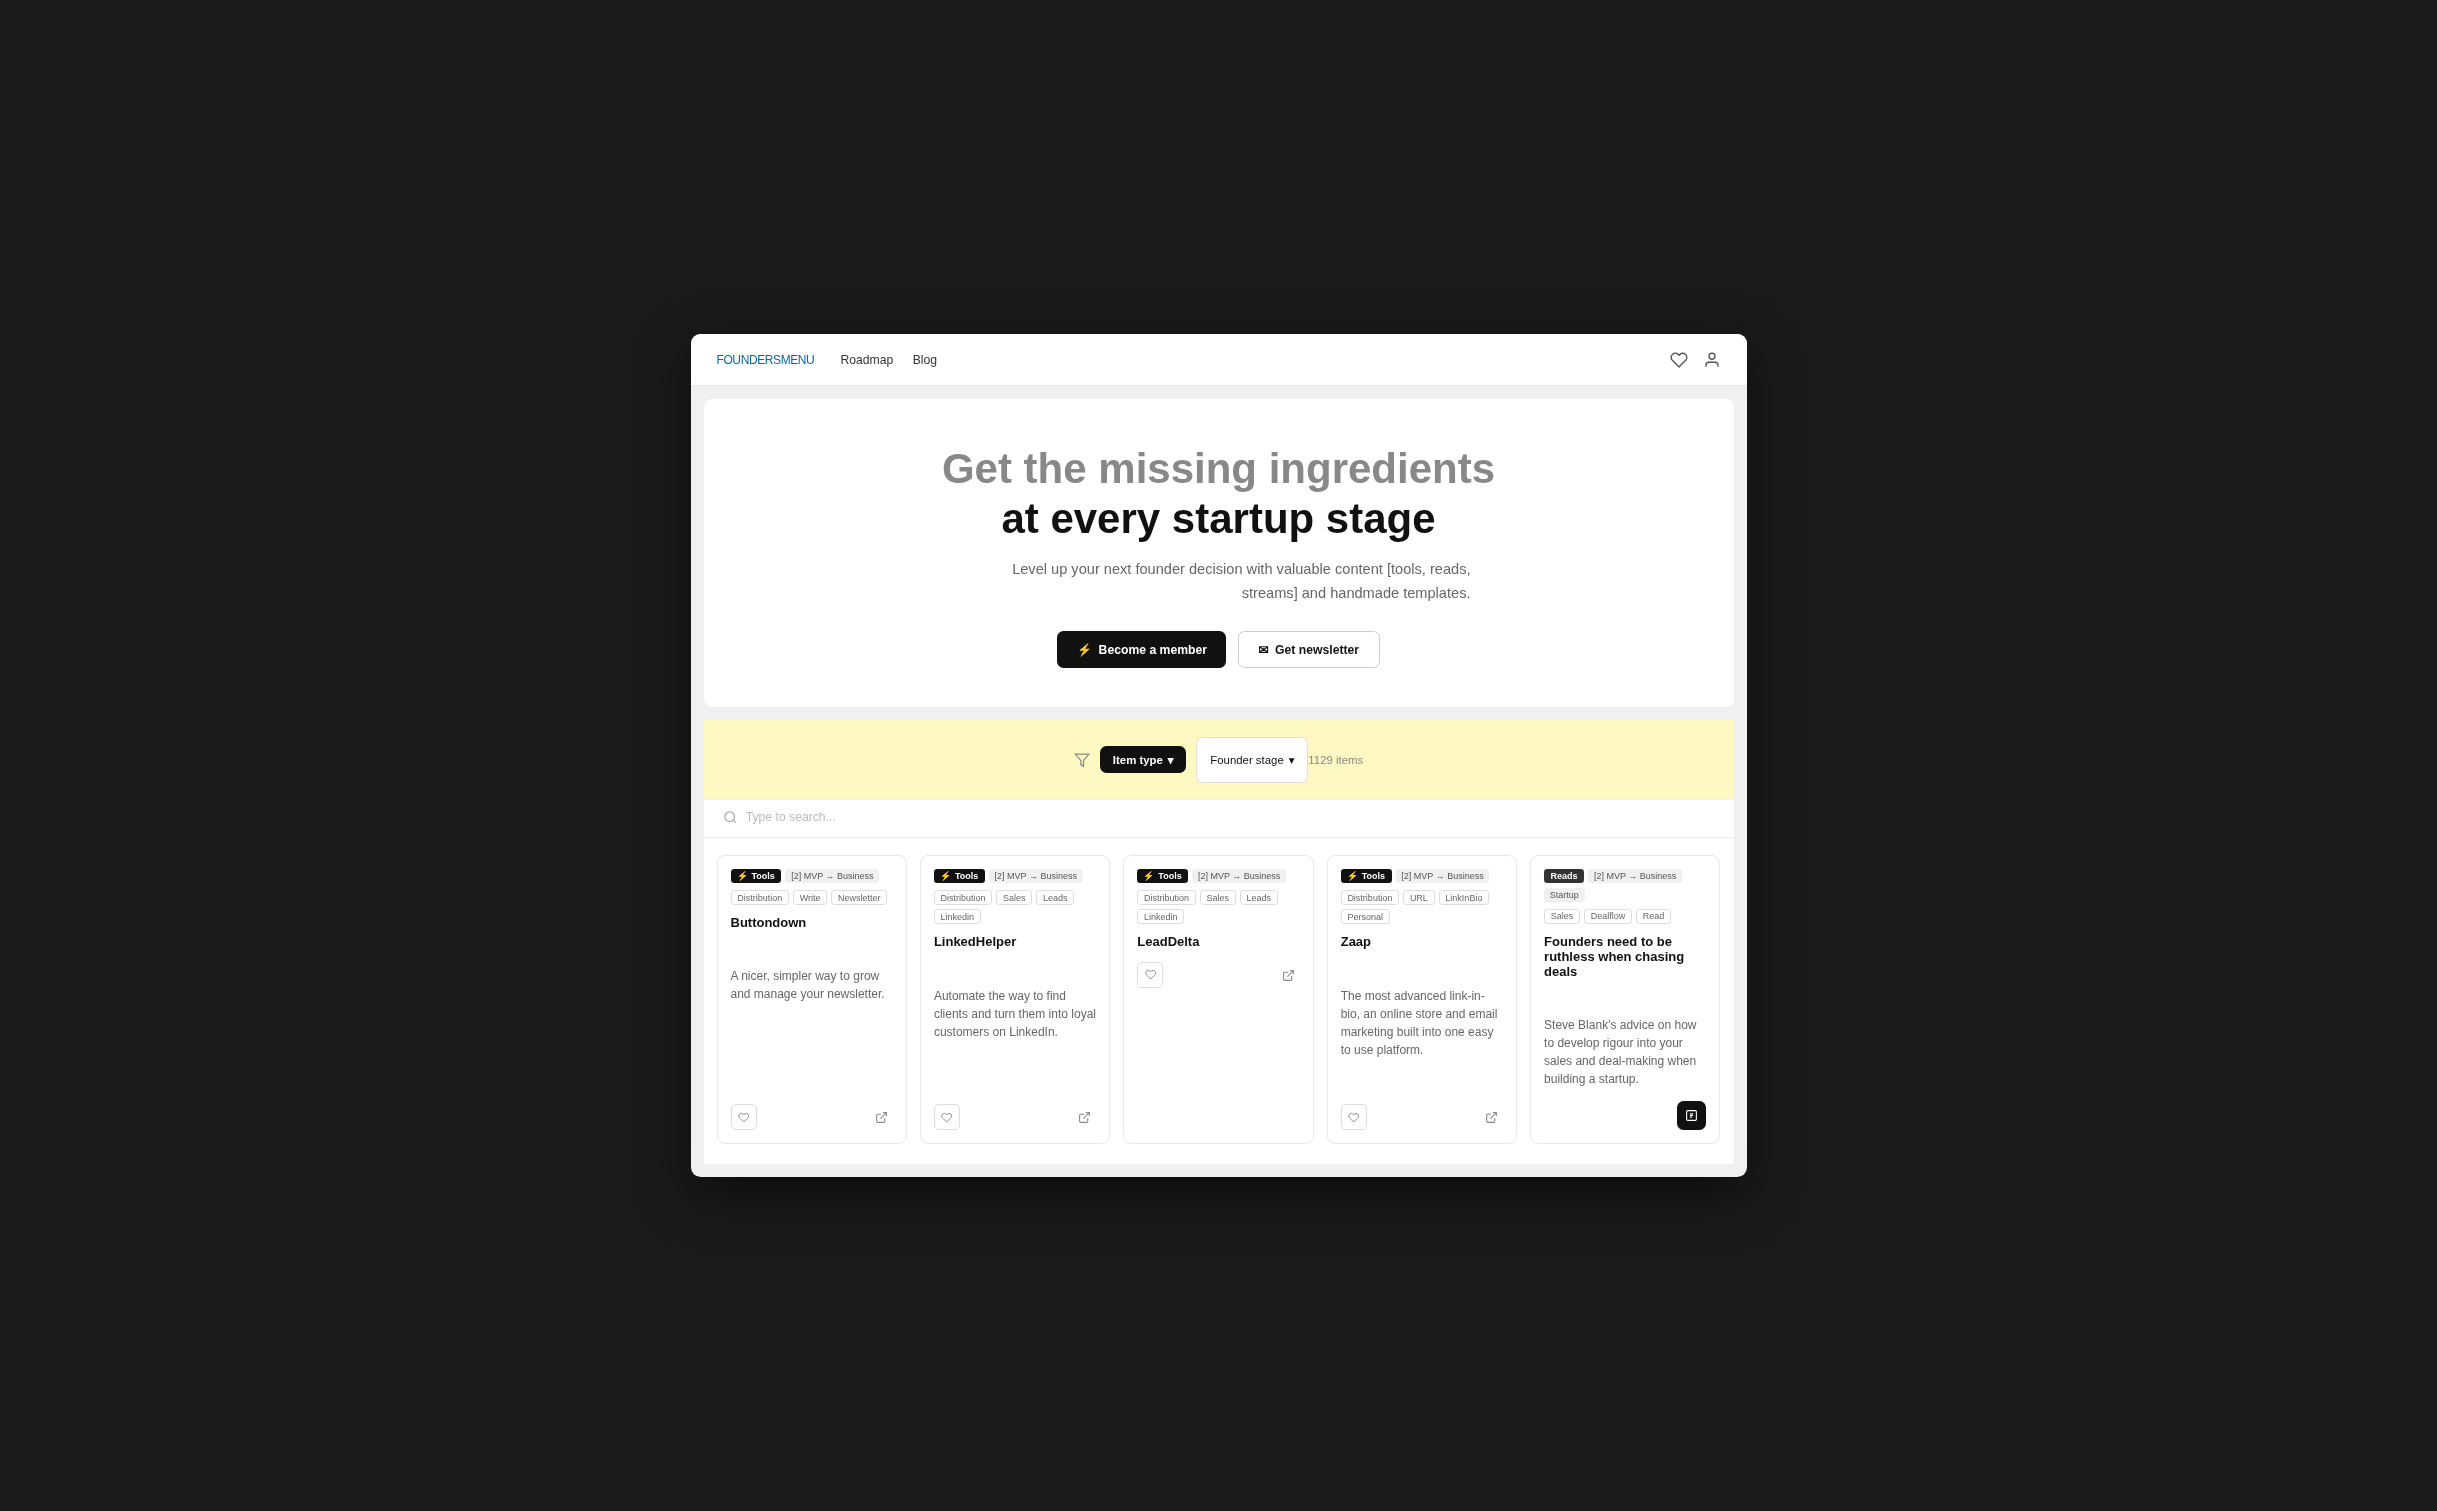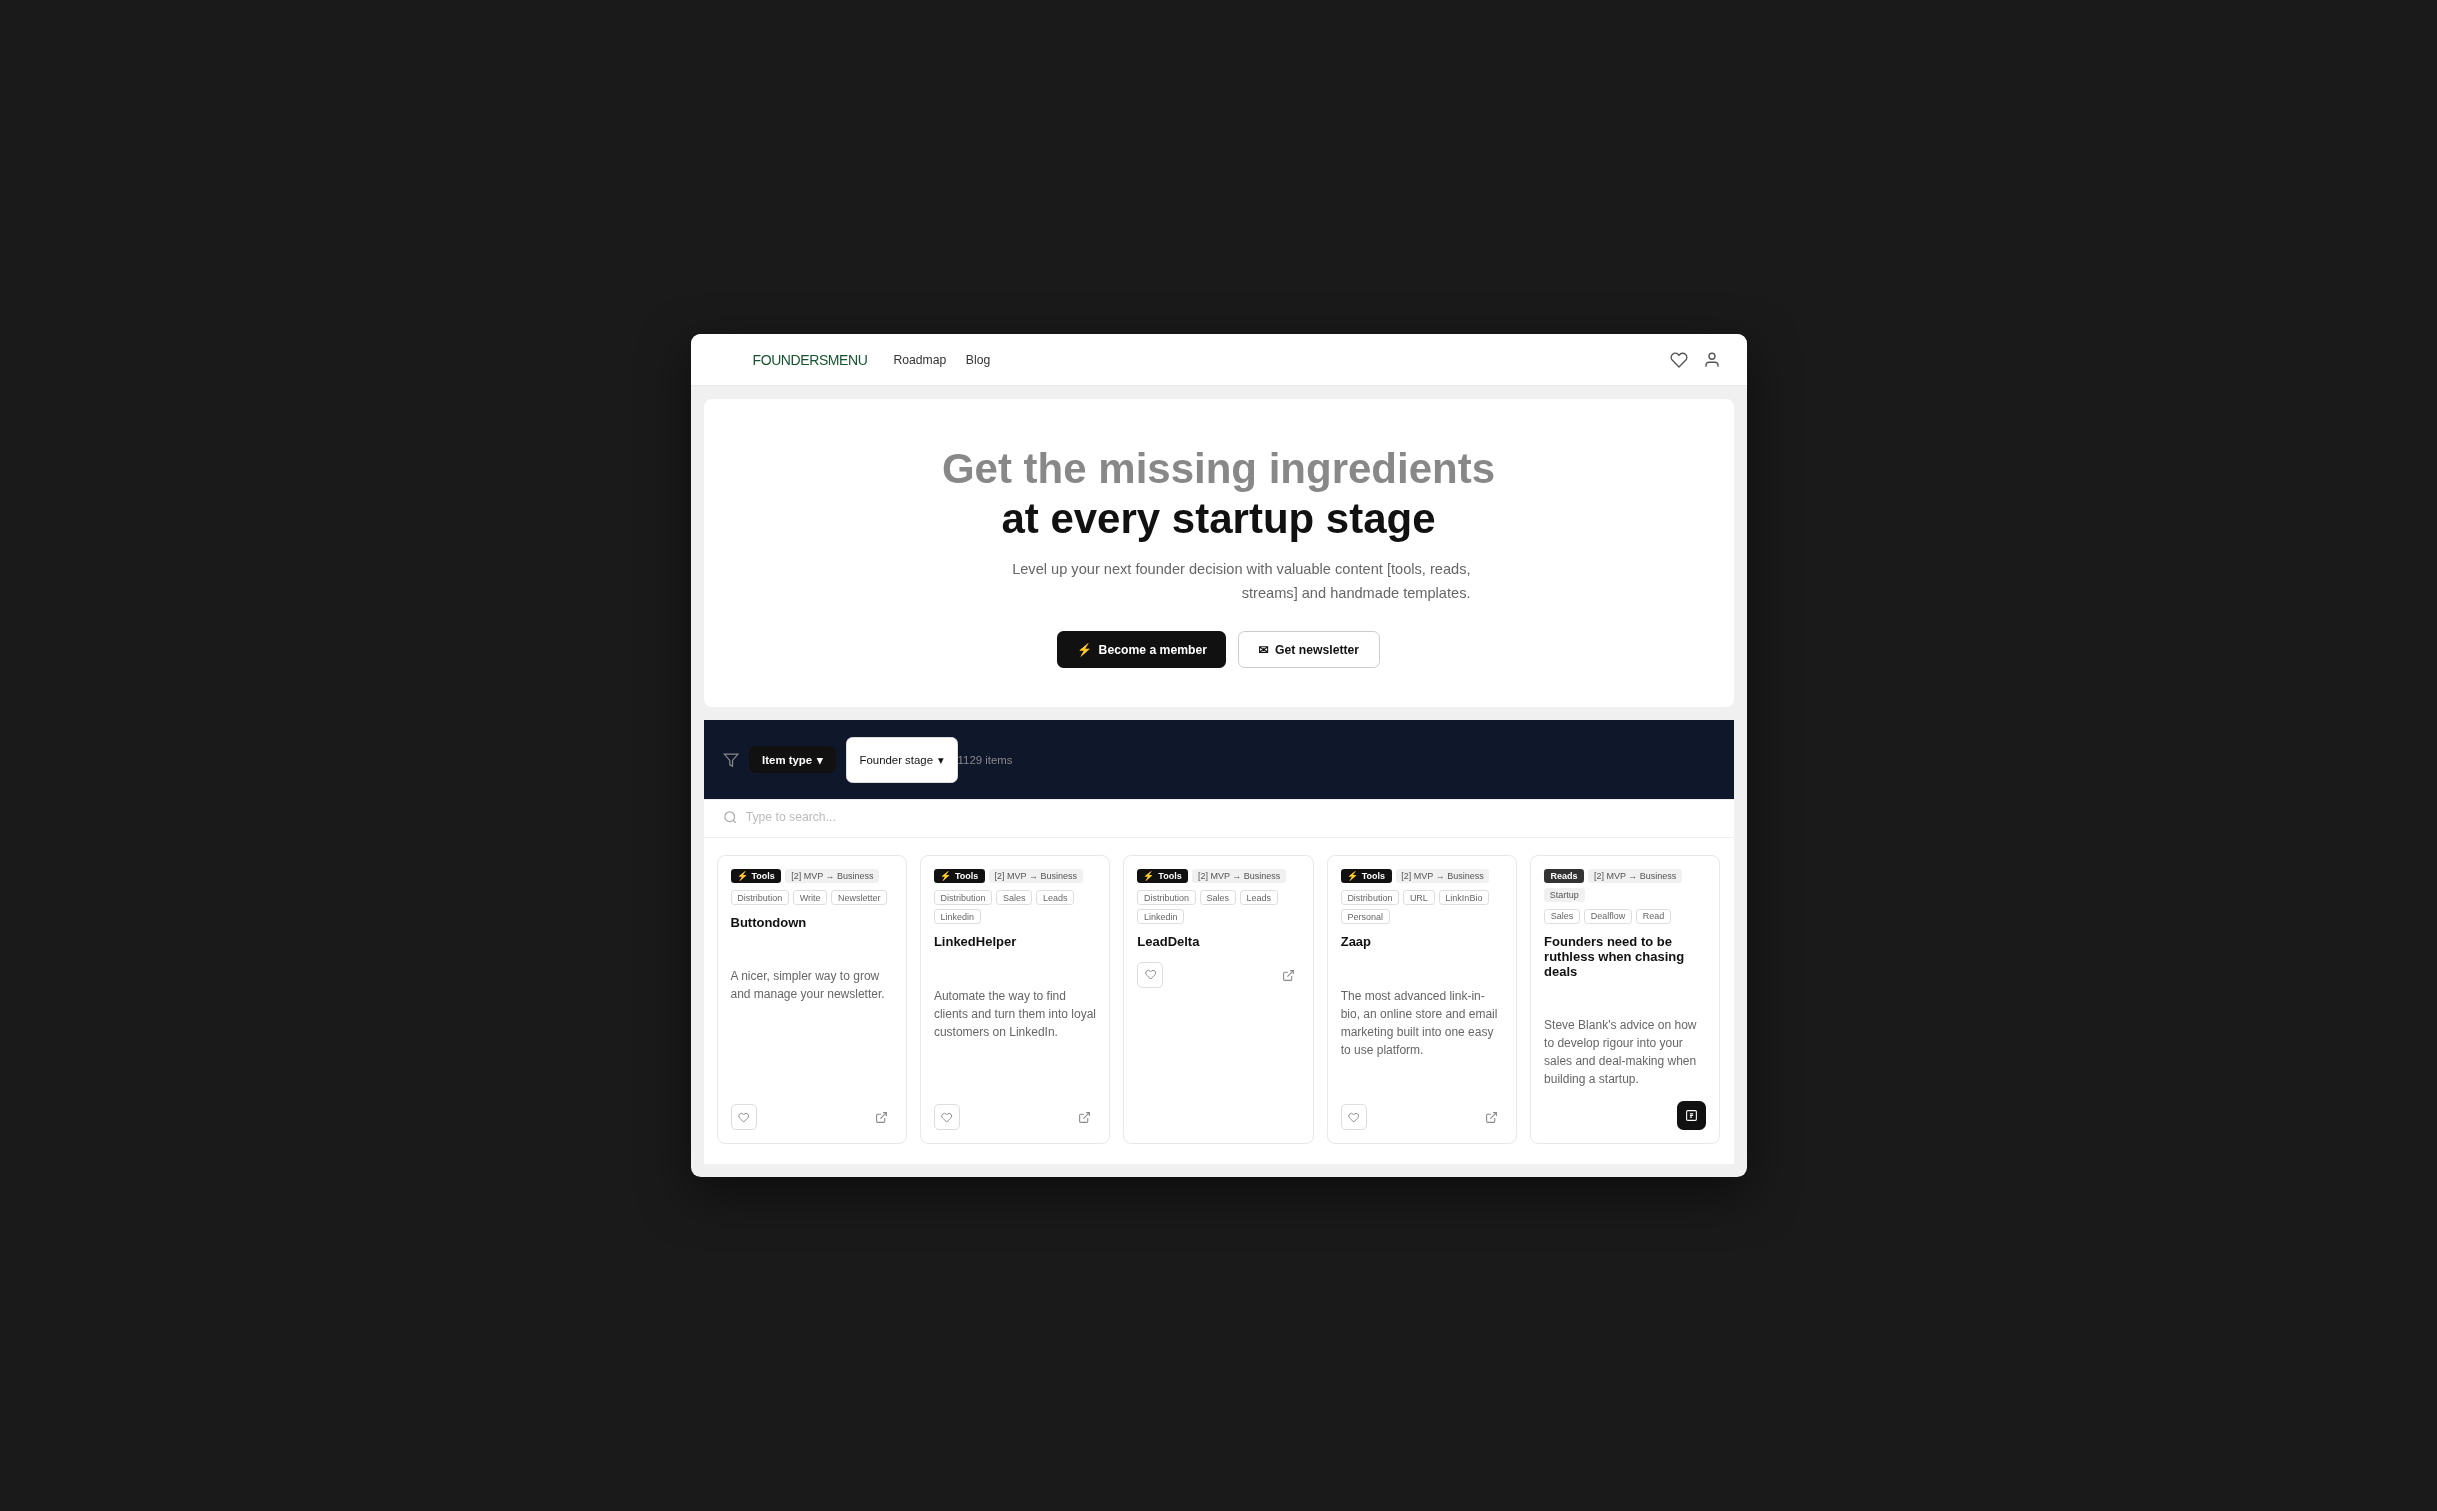--- a/index.html
+++ b/index.html
@@ -28,25 +28,24 @@
       display: flex;
       align-items: center;
       justify-content: space-between;
     }
     .nav-left {
       display: flex;
       align-items: center;
       gap: 26px;
     }
     .logo {
-      font-size: 14px;
+      font-size: 12px;
       font-weight: 900;
       letter-spacing: -0.4px;
-      color: #14532d;
-      margin-left: 36px;
+      color: #0369a1;
     }
     .logo span {
       font-weight: 400;
     }
     .nav-links {
       display: flex;
       gap: 19.5px;
     }
     .nav-link {
       font-size: 12.2px;
@@ -122,26 +121,26 @@
       padding: 10.6px 19.5px;
       font-size: 12.2px;
       font-weight: 600;
       cursor: pointer;
       display: flex;
       align-items: center;
       gap: 6.5px;
     }
     
     .filter-section {
-      background: #0f172a;
+      background: #fef9c3;
       margin: 0 13px;
       padding: 16.3px 19.5px;
       display: flex;
       align-items: center;
-      justify-content: flex-start;
+      justify-content: center;
       border-bottom: 0.8px solid #eee;
     }
     .filter-left {
       display: flex;
       align-items: center;
       gap: 9.8px;
     }
     .filter-icon {
       color: #888;
       cursor: pointer;

